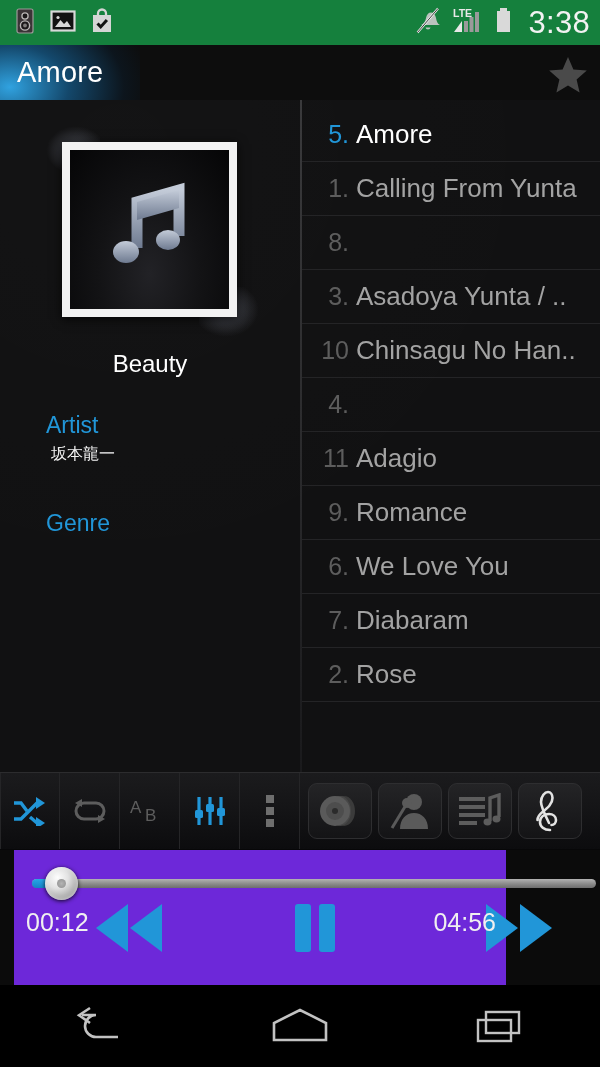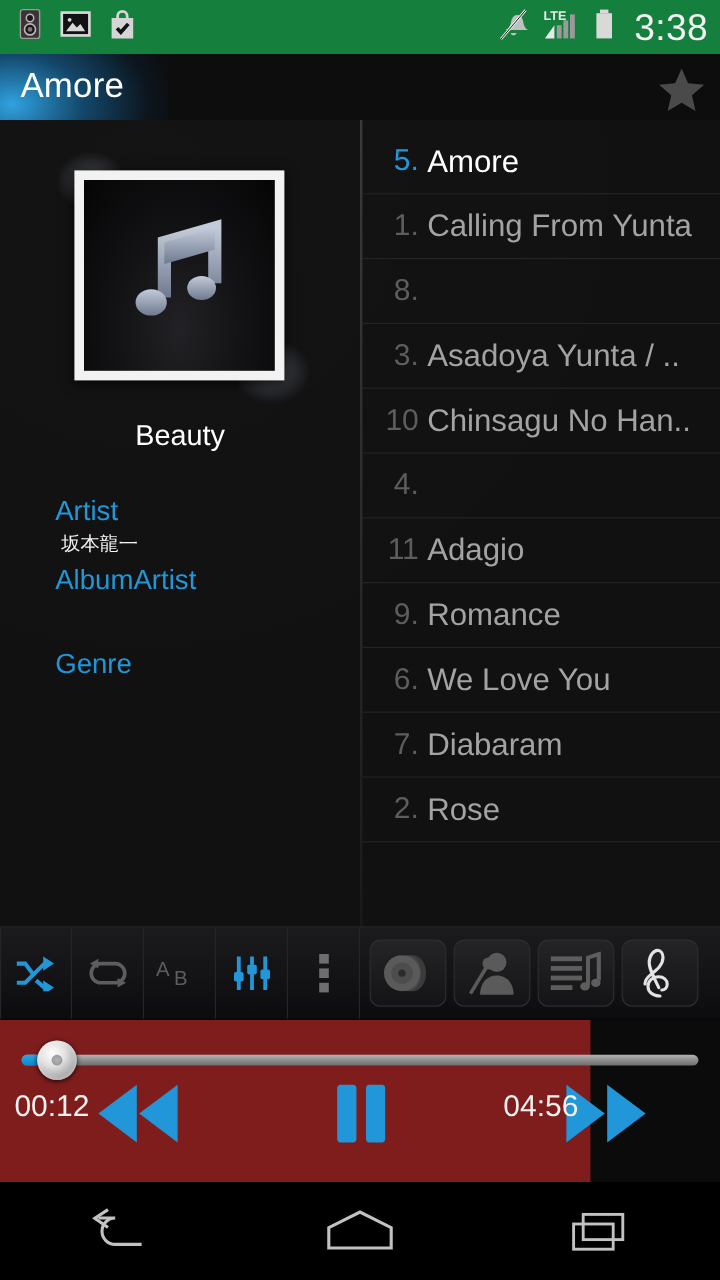--- a/index.html
+++ b/index.html
@@ -120,22 +120,22 @@
   }
   .tab-btn{
     width:64px; height:56px; border-radius:9px;
     background:linear-gradient(to bottom,#242426,#141416);
     border:1px solid #2e2e30;
     display:flex; align-items:center; justify-content:center;
   }
 
   
   .player{
-    position:absolute; top:850px; left:0; width:492px; height:135px;
-    background:#7f1d1d;
+    position:absolute; top:850px; left:14px; width:492px; height:135px;
+    background:#6d28d9;
   }
   .seek{ position:absolute; left:18px; top:22px; width:564px; height:22px; }
   .seek-track{
     position:absolute; left:0; top:7px; width:100%; height:9px; border-radius:5px;
     background:linear-gradient(to bottom,#b3b3b3,#8a8a8a 55%,#6e6e6e);
   }
   .seek-fill{
     position:absolute; left:0; top:7px; height:9px; border-radius:5px;
     background:linear-gradient(to bottom,#29a6e6,#1483c9);
   }
@@ -255,21 +255,20 @@
       </div>
 
       <div class="album-name">Beauty</div>
 
       <div class="meta">
         <div>
           <div class="meta-label">Artist</div>
           <div class="meta-value">坂本龍一</div>
         </div>
         <div>
-          <div class="meta-label">AlbumArtist</div>
           <div class="meta-value empty"></div>
         </div>
         <div class="meta-gap"></div>
         <div>
           <div class="meta-label">Genre</div>
         </div>
       </div>
     </div>
 
     <div class="divider-v"></div>

